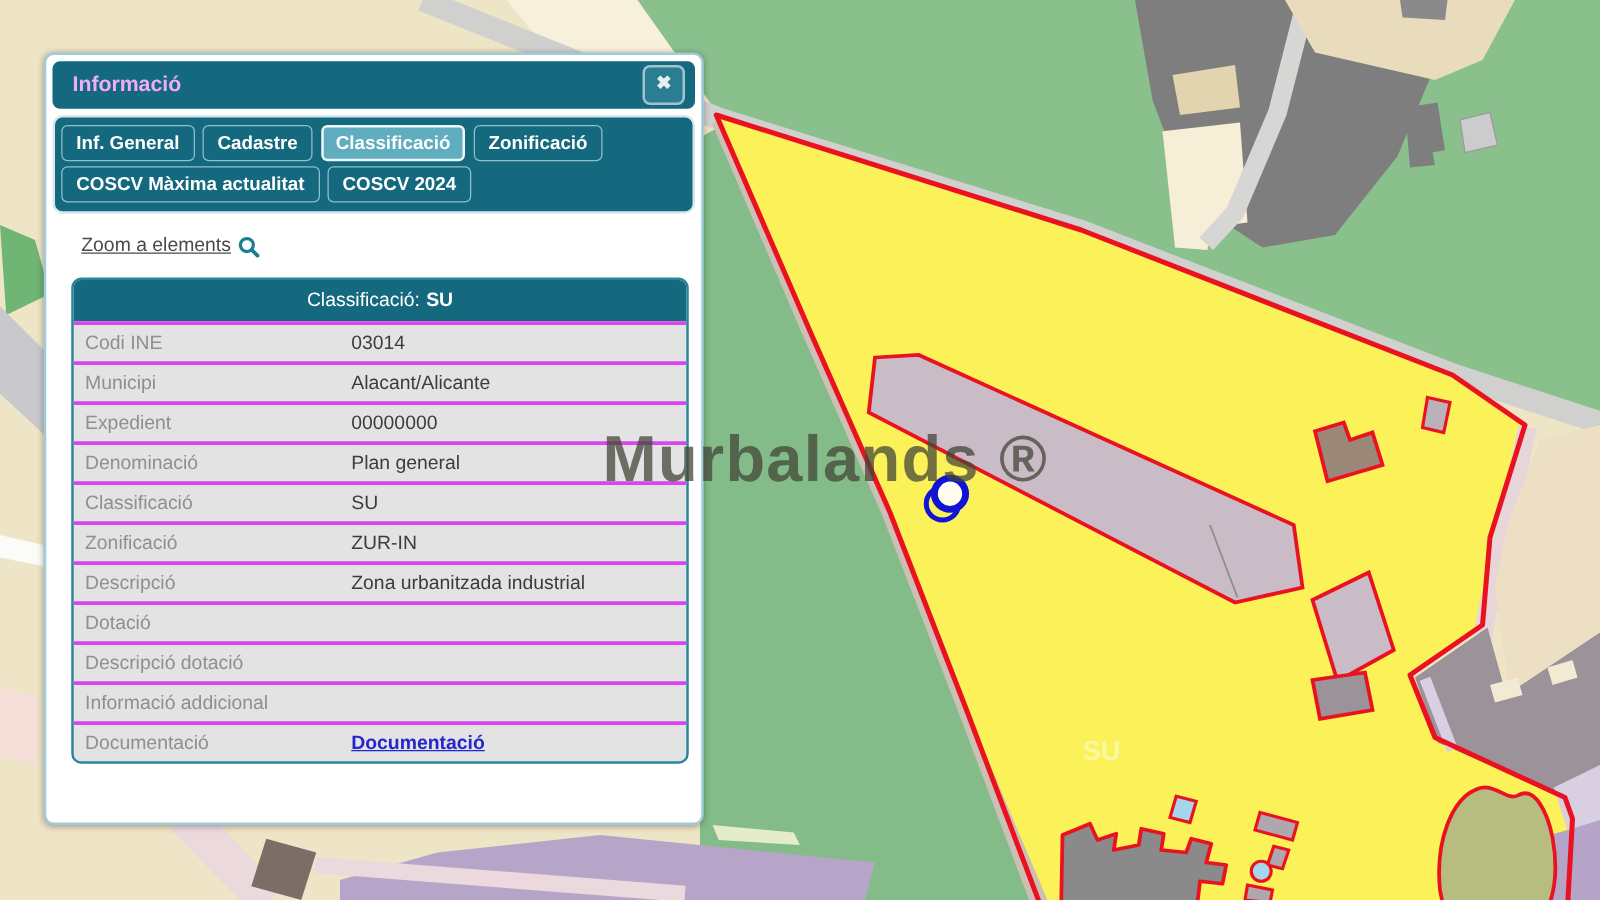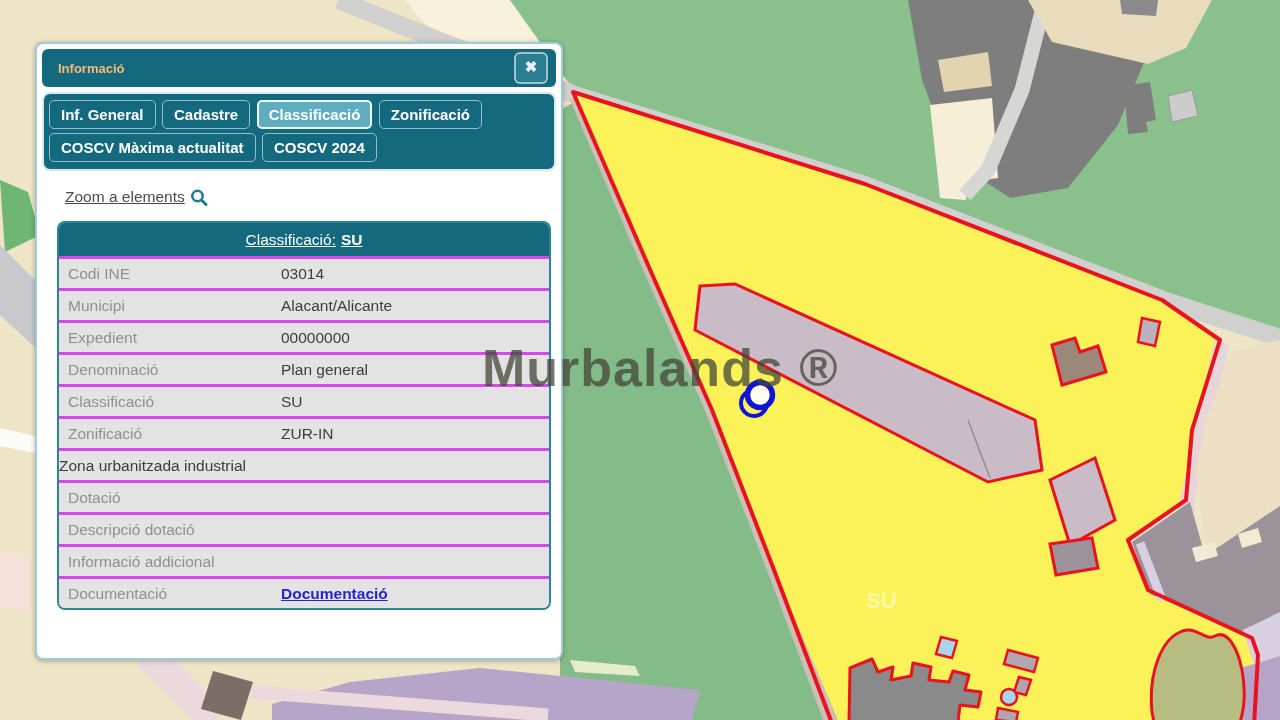--- a/index.html
+++ b/index.html
@@ -18,21 +18,21 @@
   
   .popup{
     position:absolute;left:35px;top:42px;width:524px;height:614px;z-index:20;
     background:#ffffff;border:2px solid #9fcbda;border-radius:8px;
     box-shadow:0 1px 5px rgba(0,0,0,0.3);
   }
   .titlebar{
     margin:5px;height:38px;background:#15697e;border-radius:6px;
     display:flex;align-items:center;padding:0 8px;
   }
-  .titlebar .title{color:#fdba74;font-size:13px;font-weight:bold;margin-left:8px;}
+  .titlebar .title{color:#f0abfc;font-size:17px;font-weight:bold;margin-left:8px;}
   .close-btn{
     margin-left:auto;width:30px;height:28px;background:#2b7d92;
     border:2px solid rgba(255,255,255,0.55);border-radius:6px;
     color:#e9eef0;font-size:15px;font-weight:bold;line-height:26px;
     text-align:center;cursor:pointer;user-select:none;
   }
   .tabs{
     margin:2px 5px 0 5px;background:#15697e;border:2px solid #d5e8ee;
     border-radius:8px;padding:4px 4px 5px 4px;
   }
@@ -45,21 +45,20 @@
   .zoom-row{margin:17px 0 9px 28px;display:flex;align-items:flex-start;}
   .zoom-link{color:#4a4a4a;font-size:15.5px;text-decoration:underline;cursor:pointer;}
   .zoom-link-icon{margin-left:4px;display:inline-block;vertical-align:middle;}
   .info-table{
     margin-left:20px;width:490px;border:2px solid #27869a;border-radius:8px;
     overflow:hidden;background:#e3e3e3;
   }
   .thead{
     background:#15697e;color:#ffffff;text-align:center;padding:8px 0 7px 0;
     font-size:15.5px;
-    text-decoration:underline;
   }
   .thead .hv{font-weight:bold;margin-left:5px;}
   .trow{
     display:flex;align-items:center;background:#e3e3e3;
     border-top:3px solid #d946ef;min-height:29px;font-size:15.5px;
   }
   .trow .lbl{width:213px;padding-left:9px;color:#8f8f8f;flex:none;}
   .trow .val{color:#3c3c3c;}
   .trow .val a{color:#2525cd;font-weight:bold;}
 </style>
@@ -182,20 +181,21 @@
     </div>
     <div class="trow">
       <span class="lbl">Classificació</span>
       <span class="val">SU</span>
     </div>
     <div class="trow">
       <span class="lbl">Zonificació</span>
       <span class="val">ZUR-IN</span>
     </div>
     <div class="trow">
+      <span class="lbl">Descripció</span>
       <span class="val">Zona urbanitzada industrial</span>
     </div>
     <div class="trow">
       <span class="lbl">Dotació</span>
       <span class="val"></span>
     </div>
     <div class="trow">
       <span class="lbl">Descripció dotació</span>
       <span class="val"></span>
     </div>

